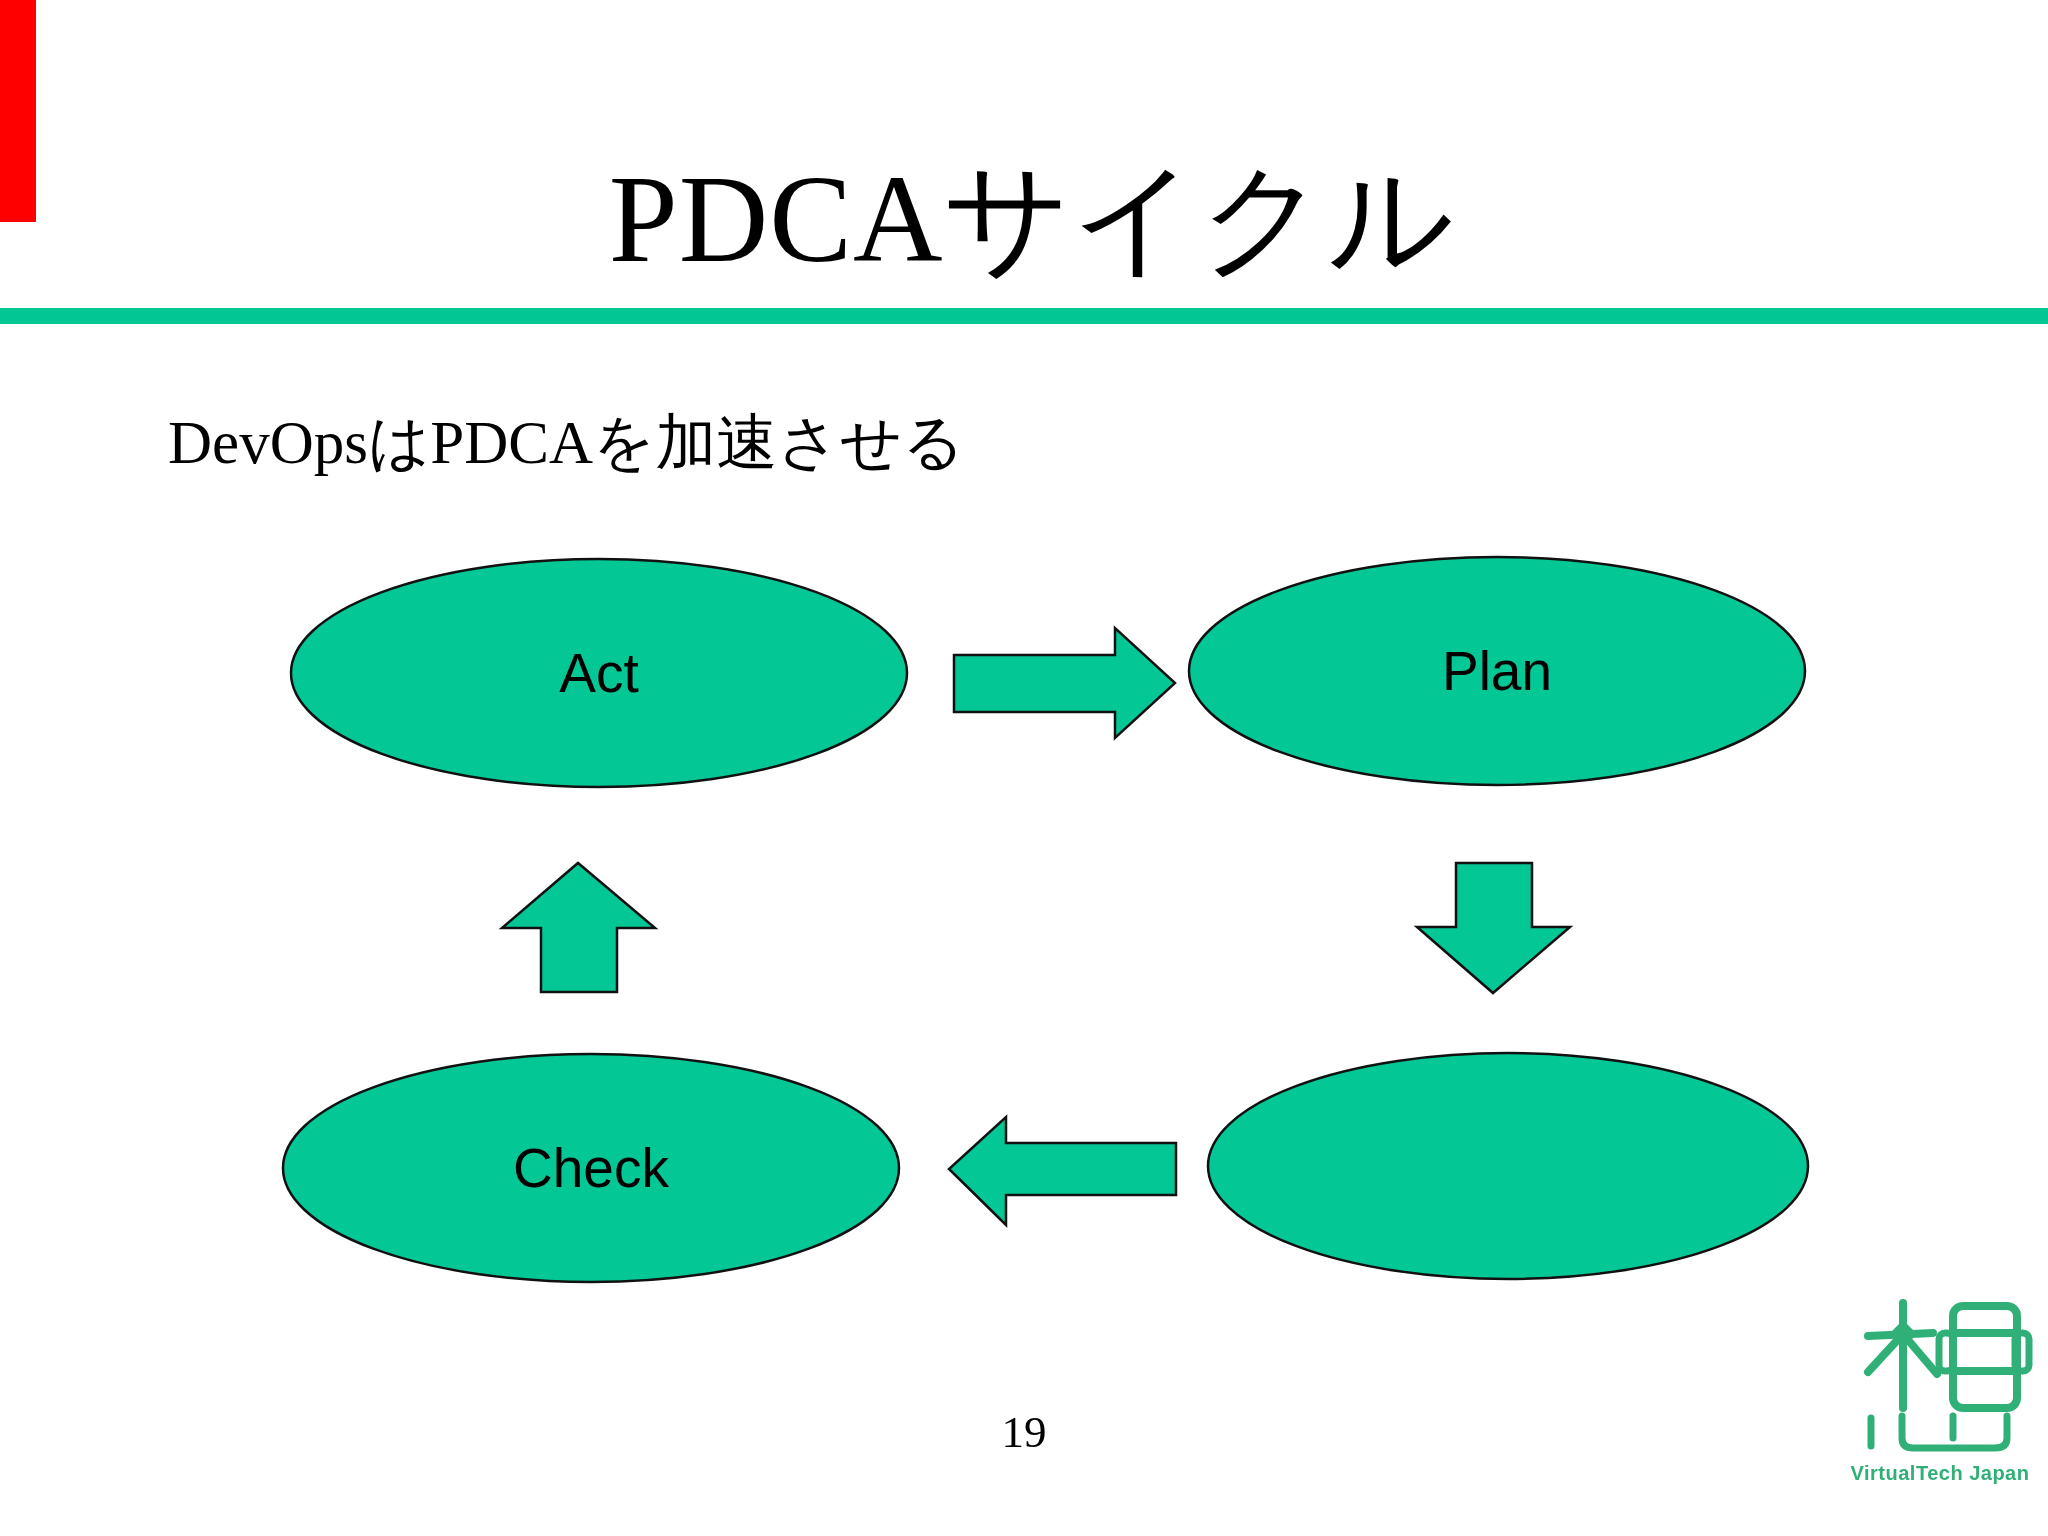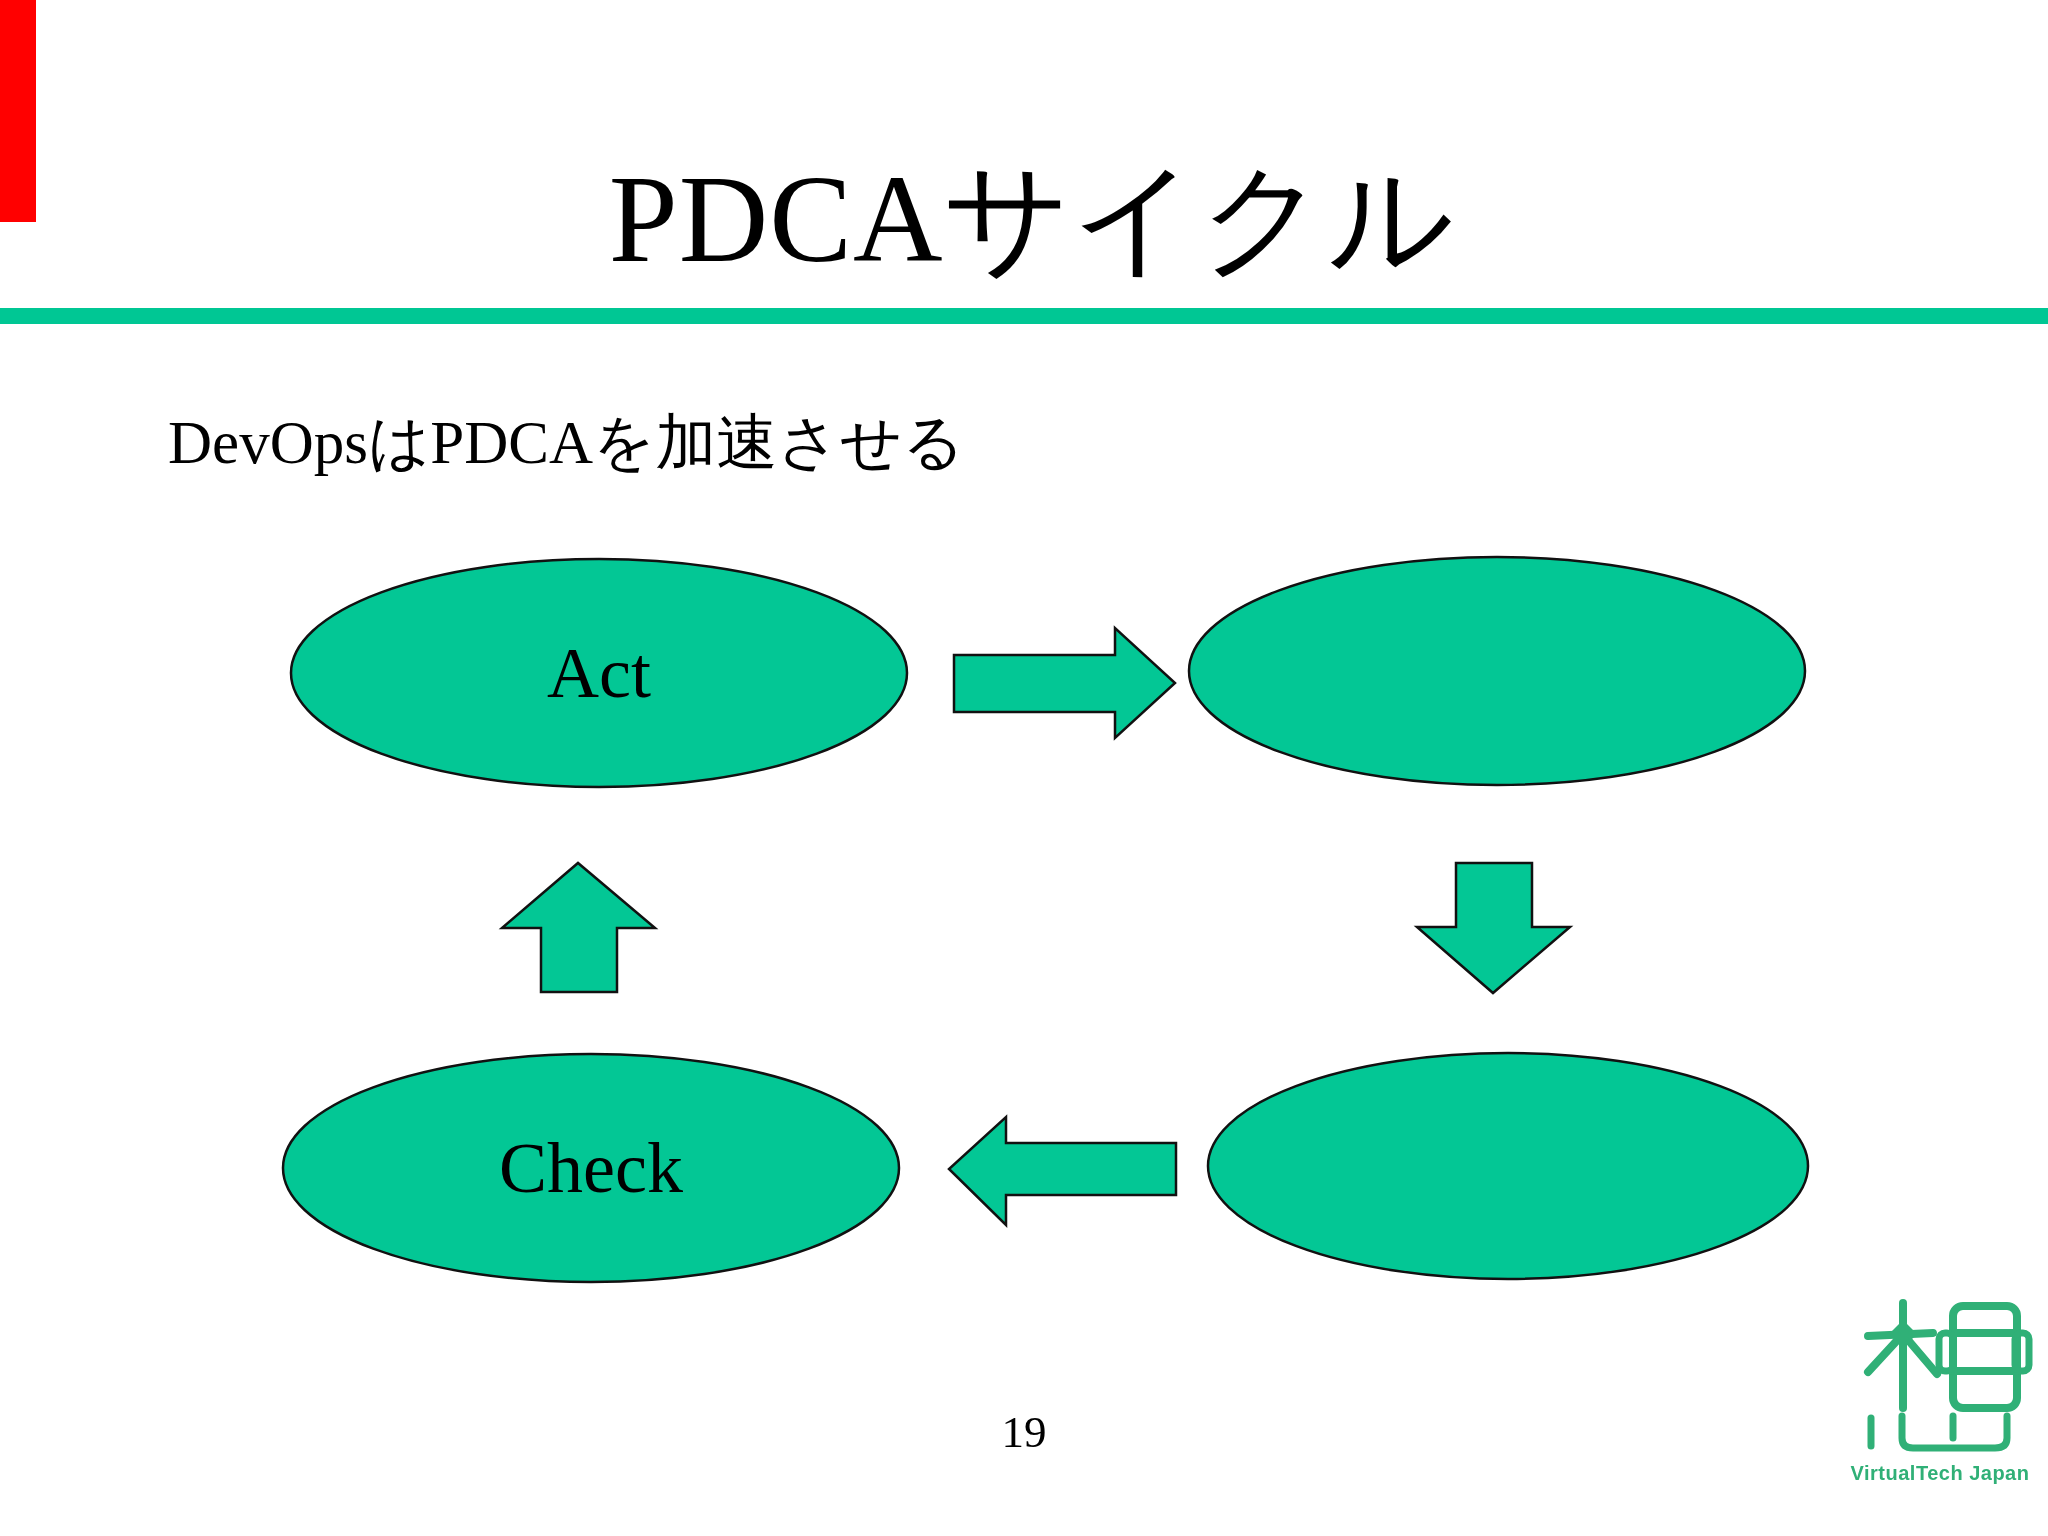--- a/index.html
+++ b/index.html
@@ -27,22 +27,22 @@
     position:absolute; left:168px; top:412px;
     font-size:61px; line-height:1; white-space:nowrap;
   }
   .diagram-svg {
     position:absolute; left:0; top:0; width:2048px; height:1536px;
   }
   .shapes { stroke:#111111; stroke-width:2.5px; }
   .node-label {
     position:absolute; width:420px; height:110px;
     display:flex; align-items:center; justify-content:center;
-    font-family:Liberation Serif, serif;
-    font-size:72px; color:#000; line-height:1;
+    font-family:Liberation Sans, sans-serif;
+    font-size:55px; color:#000; line-height:1;
   }
   .label-act   { left:389px;  top:618px; }
   .label-plan  { left:1287px; top:616px; }
   .label-do    { left:1298px; top:1111px; }
   .label-check { left:381px;  top:1113px;text-align:right; }
   .page-number {
     position:absolute; left:924px; top:1410px; width:200px;
     text-align:center; font-size:45px; line-height:1;
   }
   .logo {
@@ -76,20 +76,21 @@
       <ellipse cx="591" cy="1168" rx="308" ry="114"></ellipse>
       <ellipse cx="1508" cy="1166" rx="300" ry="113"></ellipse>
       <polygon points="954,655 1115,655 1115,628 1175,683 1115,738 1115,712 954,712"></polygon>
       <polygon points="1456,863 1532,863 1532,927 1570,927 1493,993 1417,927 1456,927"></polygon>
       <polygon points="1176,1143 1176,1195 1006,1195 1006,1225 949,1169 1006,1117 1006,1143"></polygon>
       <polygon points="541,992 617,992 617,928 655,928 578,863 502,928 541,928"></polygon>
     </g>
   </svg>
 
   <div class="node-label label-act">Act</div>
+  <div class="node-label label-plan">Plan</div>
   <div class="node-label label-check">Check</div>
 
   <div class="page-number">19</div>
 
   <div class="logo">
     <svg viewBox="0 0 200 210" width="200" height="210">
       <g class="logo-strokes" stroke="#30B077">
 
         <line x1="58" y1="15" x2="58" y2="120"></line>
         <line x1="23" y1="48" x2="88" y2="45"></line>

